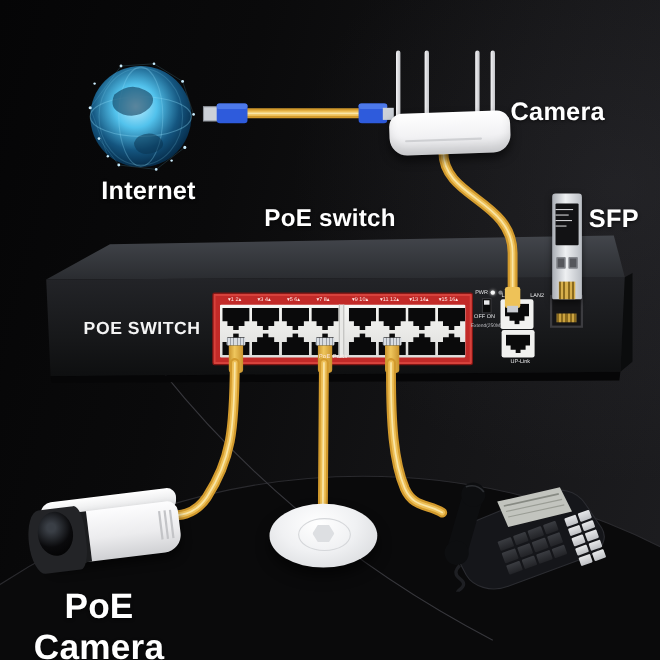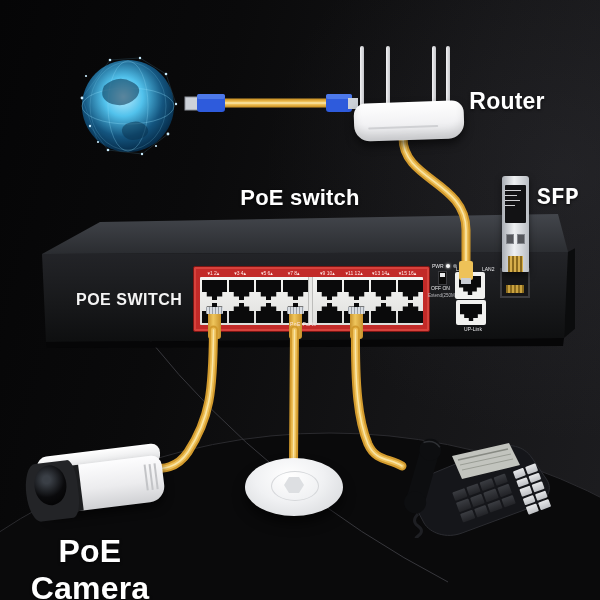--- a/index.html
+++ b/index.html
@@ -406,17 +406,18 @@
         <div class="ph-skey"></div>
         <div class="ph-skey"></div>
         <div class="ph-skey"></div>
         <div class="ph-skey"></div>
         <div class="ph-skey"></div>
         <div class="ph-skey"></div>
         <div class="ph-skey"></div>
       </div>
   </div>
 
+  <div class="cap" style="left:70px;top:160px;width:130px;font-size:23px;">Internet</div>
   <div class="cap" style="left:225px;top:185px;width:150px;font-size:22px;">PoE switch</div>
-  <div class="cap" style="left:462px;top:88px;width:90px;font-size:23px;">Router</div>
-  <div class="cap" style="left:528px;top:185px;width:60px;font-size:23px;font-family:Liberation Mono, monospace;">SFP</div>
+  <div class="cap" style="left:462px;top:88px;width:90px;font-size:23px;">Camera</div>
+  <div class="cap" style="left:528px;top:185px;width:60px;font-size:23px;">SFP</div>
   <div class="cap" style="left:10px;top:533px;width:160px;font-size:32px;">PoE Camera</div>
 </div>
 
 </body></html>

